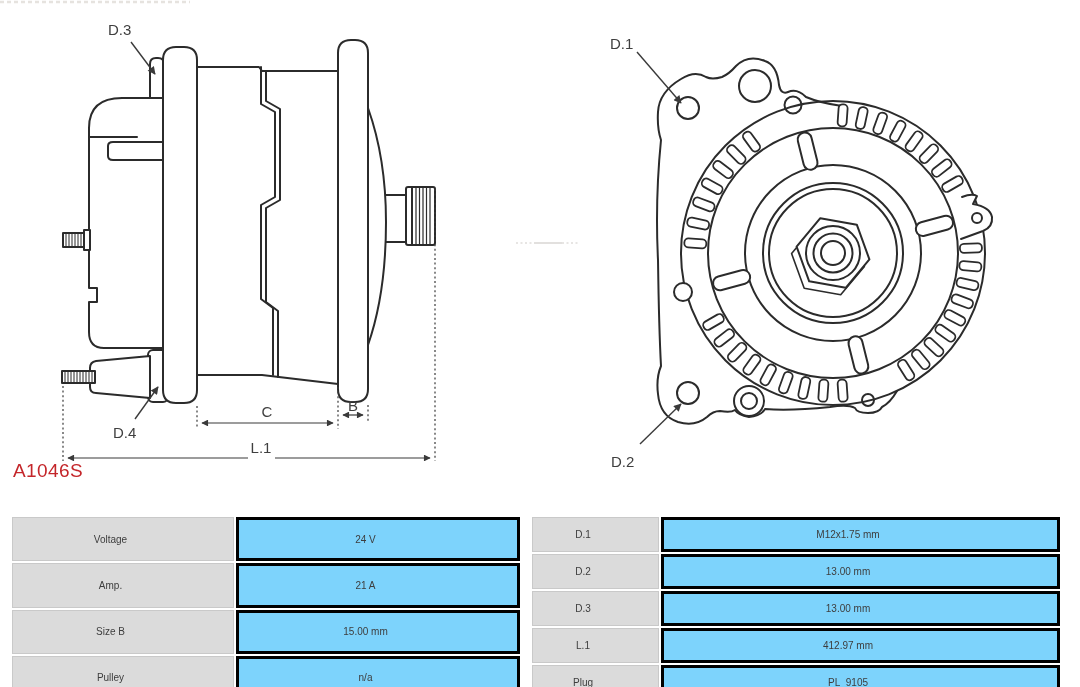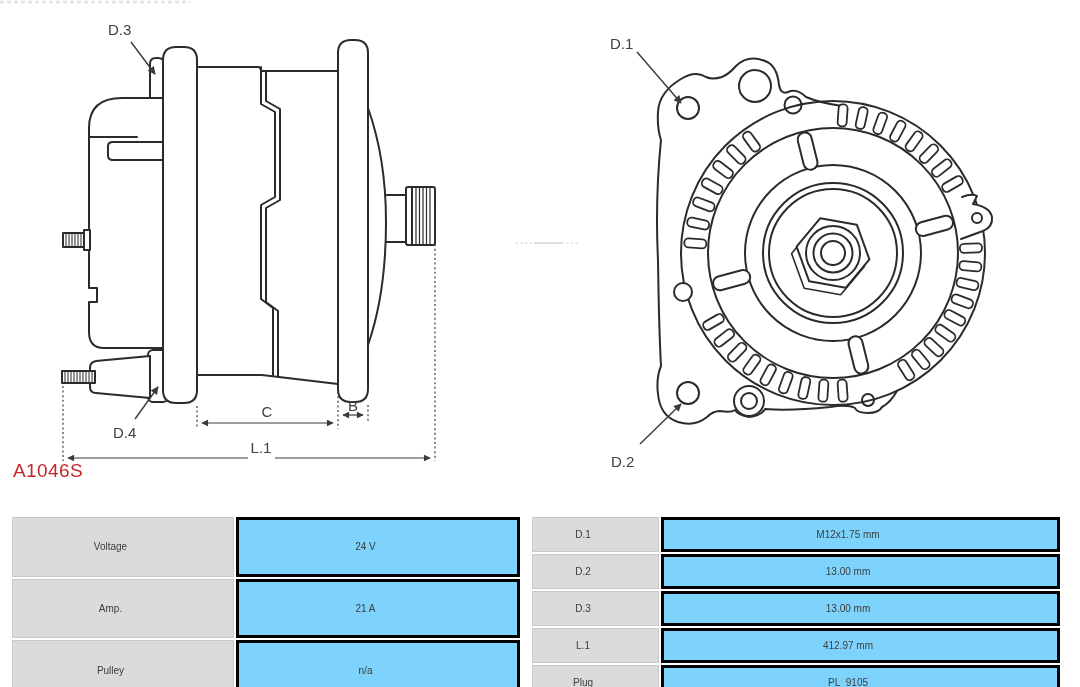--- a/index.html
+++ b/index.html
@@ -195,20 +195,24 @@
     <tbody id="tbody-left">
         <tr>
           <td class="l">Voltage</td>
           <td class="v">24 V</td>
         </tr>
         <tr>
           <td class="l">Amp.</td>
           <td class="v">21 A</td>
         </tr>
         <tr>
+          <td class="l">Size B</td>
+          <td class="v">15.00 mm</td>
+        </tr>
+        <tr>
           <td class="l">Pulley</td>
           <td class="v">n/a</td>
         </tr>
       </tbody>
   </table>
   <table>
     <colgroup>
         <col style="width:127px">
         <col style="width:399px">
       </colgroup>

